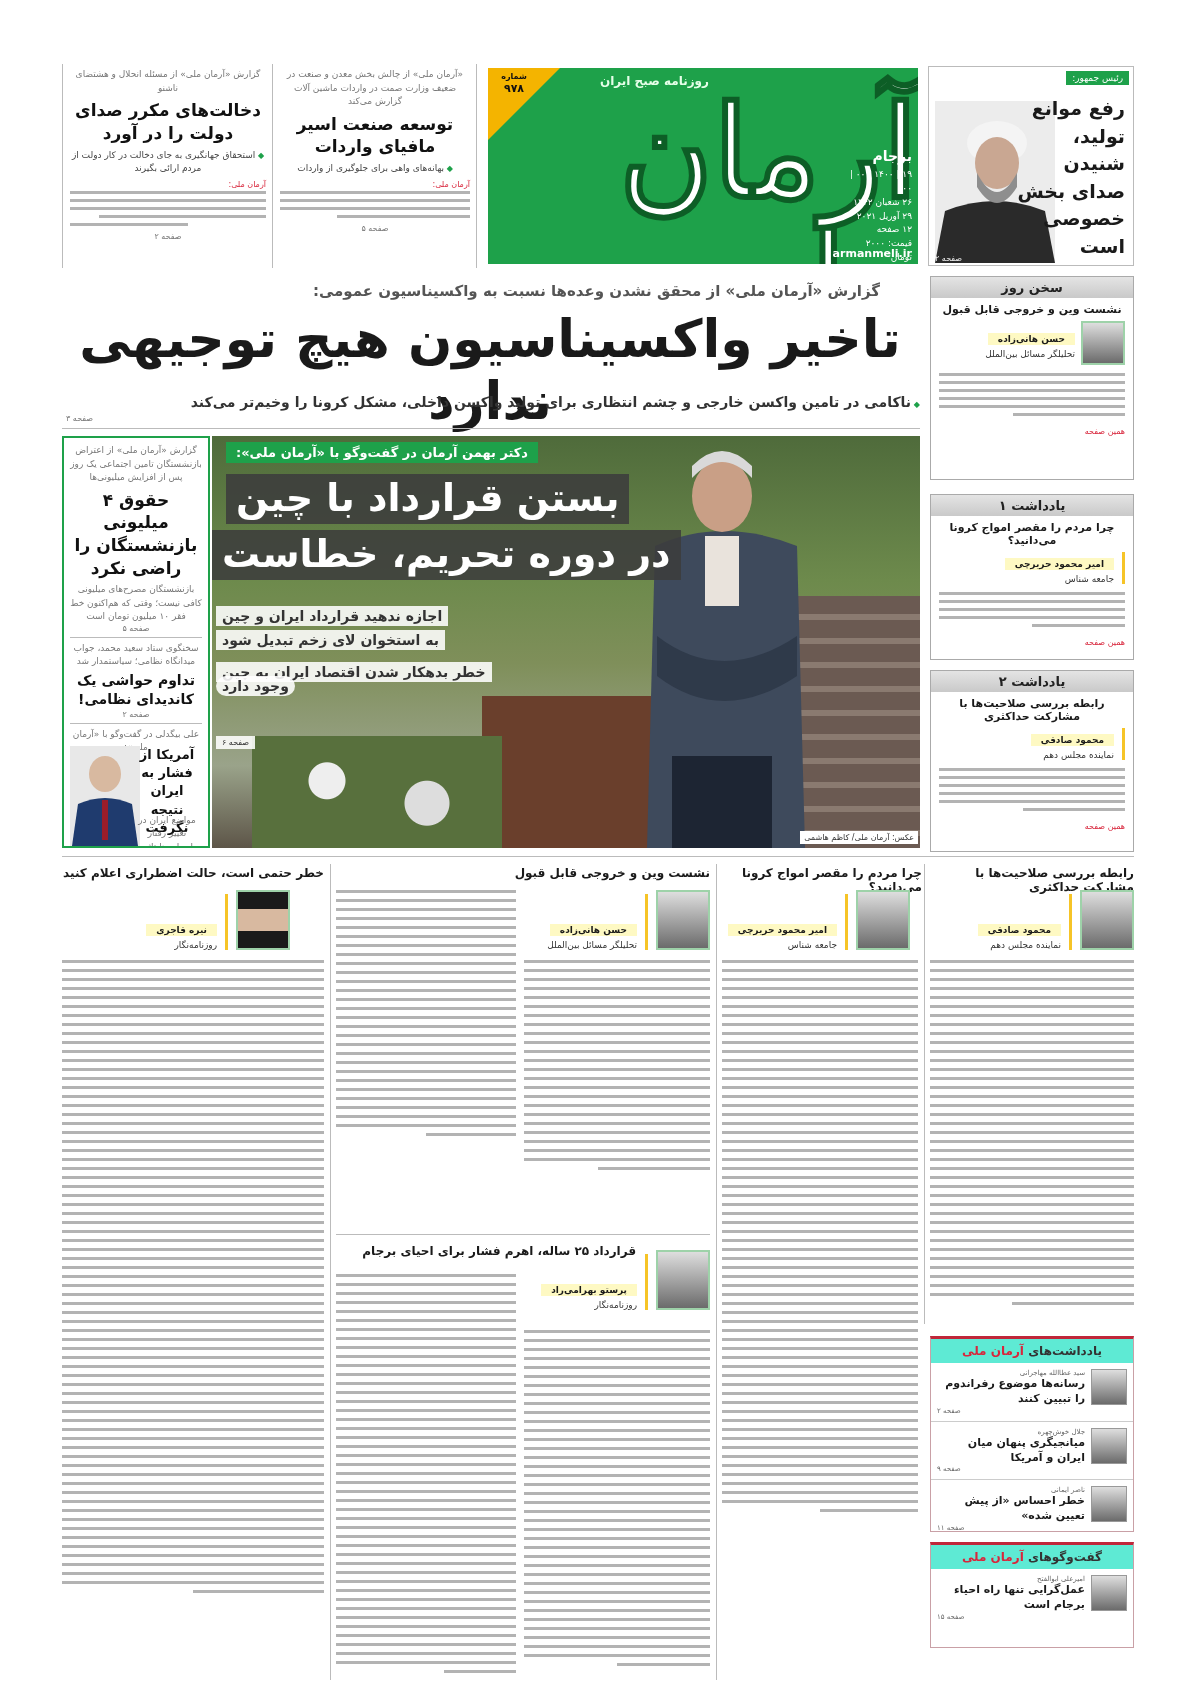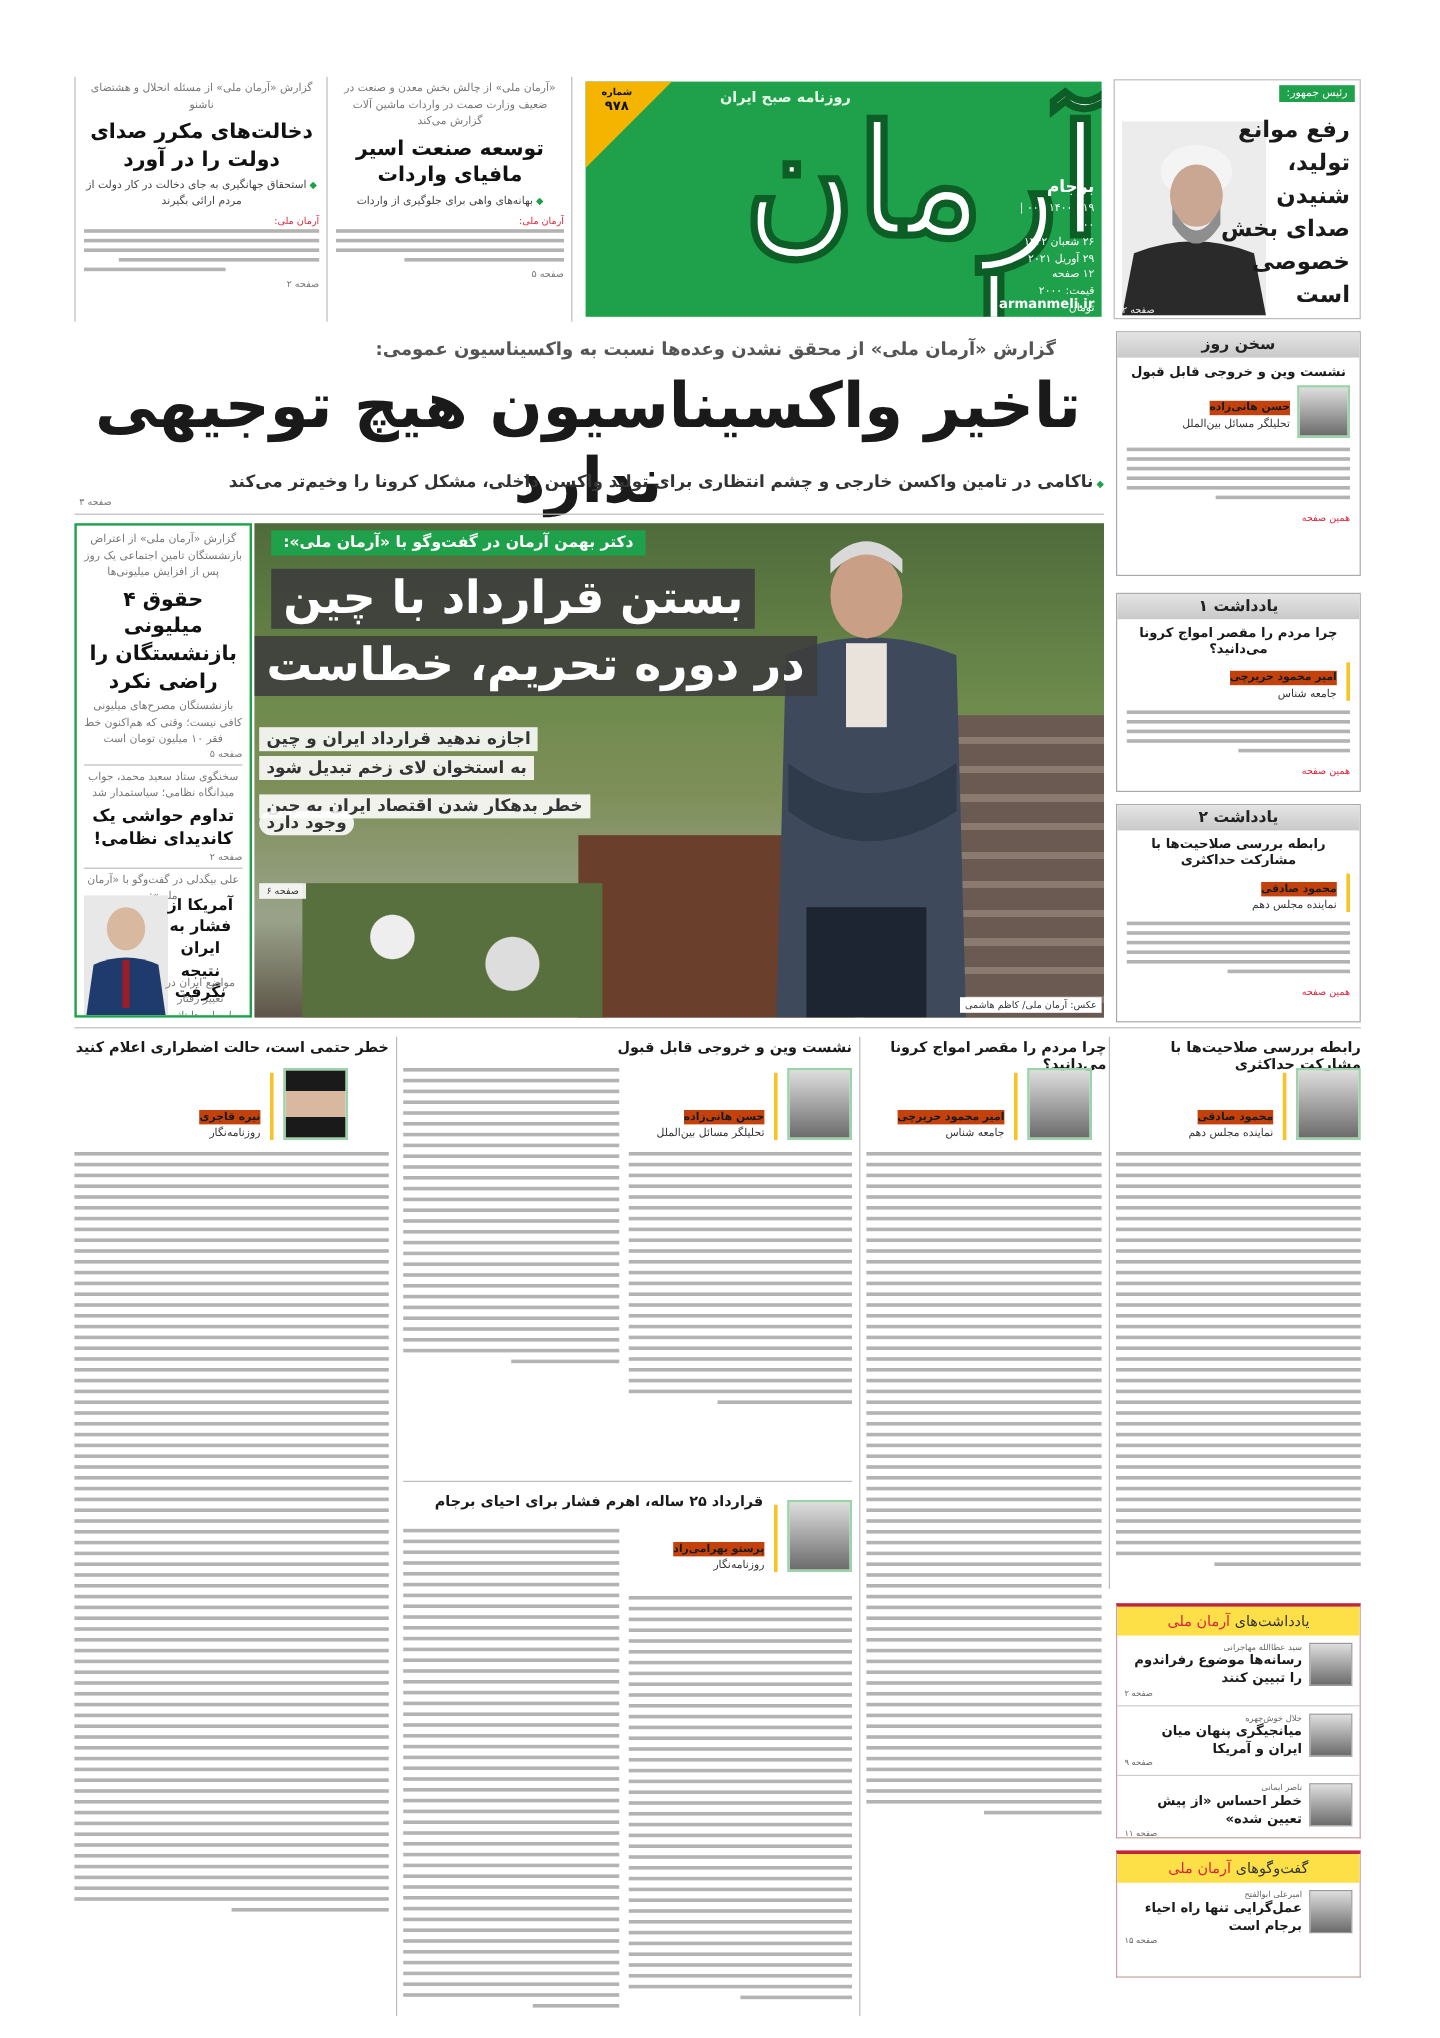--- a/index.html
+++ b/index.html
@@ -3,21 +3,21 @@
 <meta charset="utf-8">
 <style>
   * { box-sizing: border-box; margin: 0; padding: 0; }
   body { width: 1200px; height: 1698px; background: #fff; font-family: "DejaVu Sans", sans-serif; color: #1a1a1a; direction: rtl; position: relative; overflow: hidden; }
   .abs { position: absolute; }
   .lines { display: flex; flex-direction: column; gap: 5px; }
   .lines span { display: block; height: 3px; background: #9a9a9a; opacity: .75; }
   .kicker { font-size: 9px; color: #777; text-align: center; line-height: 1.5; }
   .hl { font-weight: bold; text-align: center; color: #111; }
   .green-dot::before { content: "◆ "; color: #1ea14a; font-size: 8px; }
-  .ref { font-size: 8px; color: #777; }
+  .ref { font-size: 8px; color: #777; text-align: center; }
   .vrule { position: absolute; width: 1px; background: #bbb; }
   .hrule { position: absolute; height: 1px; background: #bbb; }
 
   
   .masthead { left: 488px; top: 68px; width: 430px; height: 196px; background: #1ea14a; overflow: hidden; }
   .issue-badge { position: absolute; left: 0; top: 0; width: 0; height: 0; border-top: 72px solid #f4b400; border-right: 72px solid transparent; }
   .issue-text { position: absolute; left: 4px; top: 4px; font-size: 11px; font-weight: bold; color: #111; direction: rtl; text-align: center; line-height: 1.2; width: 44px; }
   .brand-tag { position: absolute; left: 112px; top: 6px; color: #e6ffe9; font-size: 12px; font-weight: bold; }
   .brand-logo { position: absolute; left: 40px; top: 20px; color: #fff; font-size: 128px; font-weight: bold; font-family: "DejaVu Serif", serif; line-height: 1; -webkit-text-stroke: 2px #0d5e26; letter-spacing: -6px; }
   .date-box { position: absolute; right: 6px; top: 78px; color: #fff; font-size: 9px; text-align: right; line-height: 1.55; width: 70px; }
@@ -48,25 +48,25 @@
 
   
   .leftbox { left: 62px; top: 436px; width: 148px; height: 412px; border: 2px solid #1ea14a; padding: 6px; background: #fff; overflow: hidden; }
 
   
   .rbox { position: absolute; left: 930px; width: 204px; border: 1px solid #aaa; background: #fff; overflow: hidden; }
   .rbox-head { background: linear-gradient(180deg, #e4e4e4, #c9c9c9); font-size: 13px; font-weight: bold; text-align: center; padding: 3px 0; color: #222; }
   .rbox-title { font-size: 11px; font-weight: bold; text-align: center; padding: 5px 4px; }
   .author-row { display: flex; flex-direction: row; align-items: center; gap: 6px; padding: 0 8px; }
   .avatar { width: 44px; height: 44px; background: linear-gradient(180deg, #dedede, #6b6b6b); border: 2px solid #9ed2a9; flex: none; }
-  .author-name { background: #c2410c; font-size: 9px; font-weight: bold; padding: 1px 0; display: inline-block; }
+  .author-name { background: #fef9c3; font-size: 9px; font-weight: bold; padding: 1px 10px; display: inline-block; }
   .author-role { font-size: 9px; color: #333; margin-top: 3px; }
   .more { font-size: 8px; color: #d8263c; padding: 3px 8px; }
 
-  .yellow-head { background: #fde047; font-size: 12px; font-weight: normal; text-align: center; padding: 5px 0; color: #333; }
+  .yellow-head { background: #5eead4; font-size: 12px; font-weight: bold; text-align: center; padding: 5px 0; color: #333; }
   .yellow-head .accent { color: #d8263c; }
   .note-item { display: flex; gap: 6px; padding: 6px; border-bottom: 1px solid #ccc; }
   .note-item .avatar { width: 36px; height: 36px; border: 1px solid #999; }
   .note-item .nm { font-size: 7px; color: #666; }
   .note-item .tt { font-size: 11px; font-weight: bold; line-height: 1.35; }
   .note-item .pg { font-size: 7px; color: #666; text-align: left; }
 
   
   .art-title { position: absolute; font-size: 12px; font-weight: bold; text-align: right; }
   .art-col { position: absolute; }

